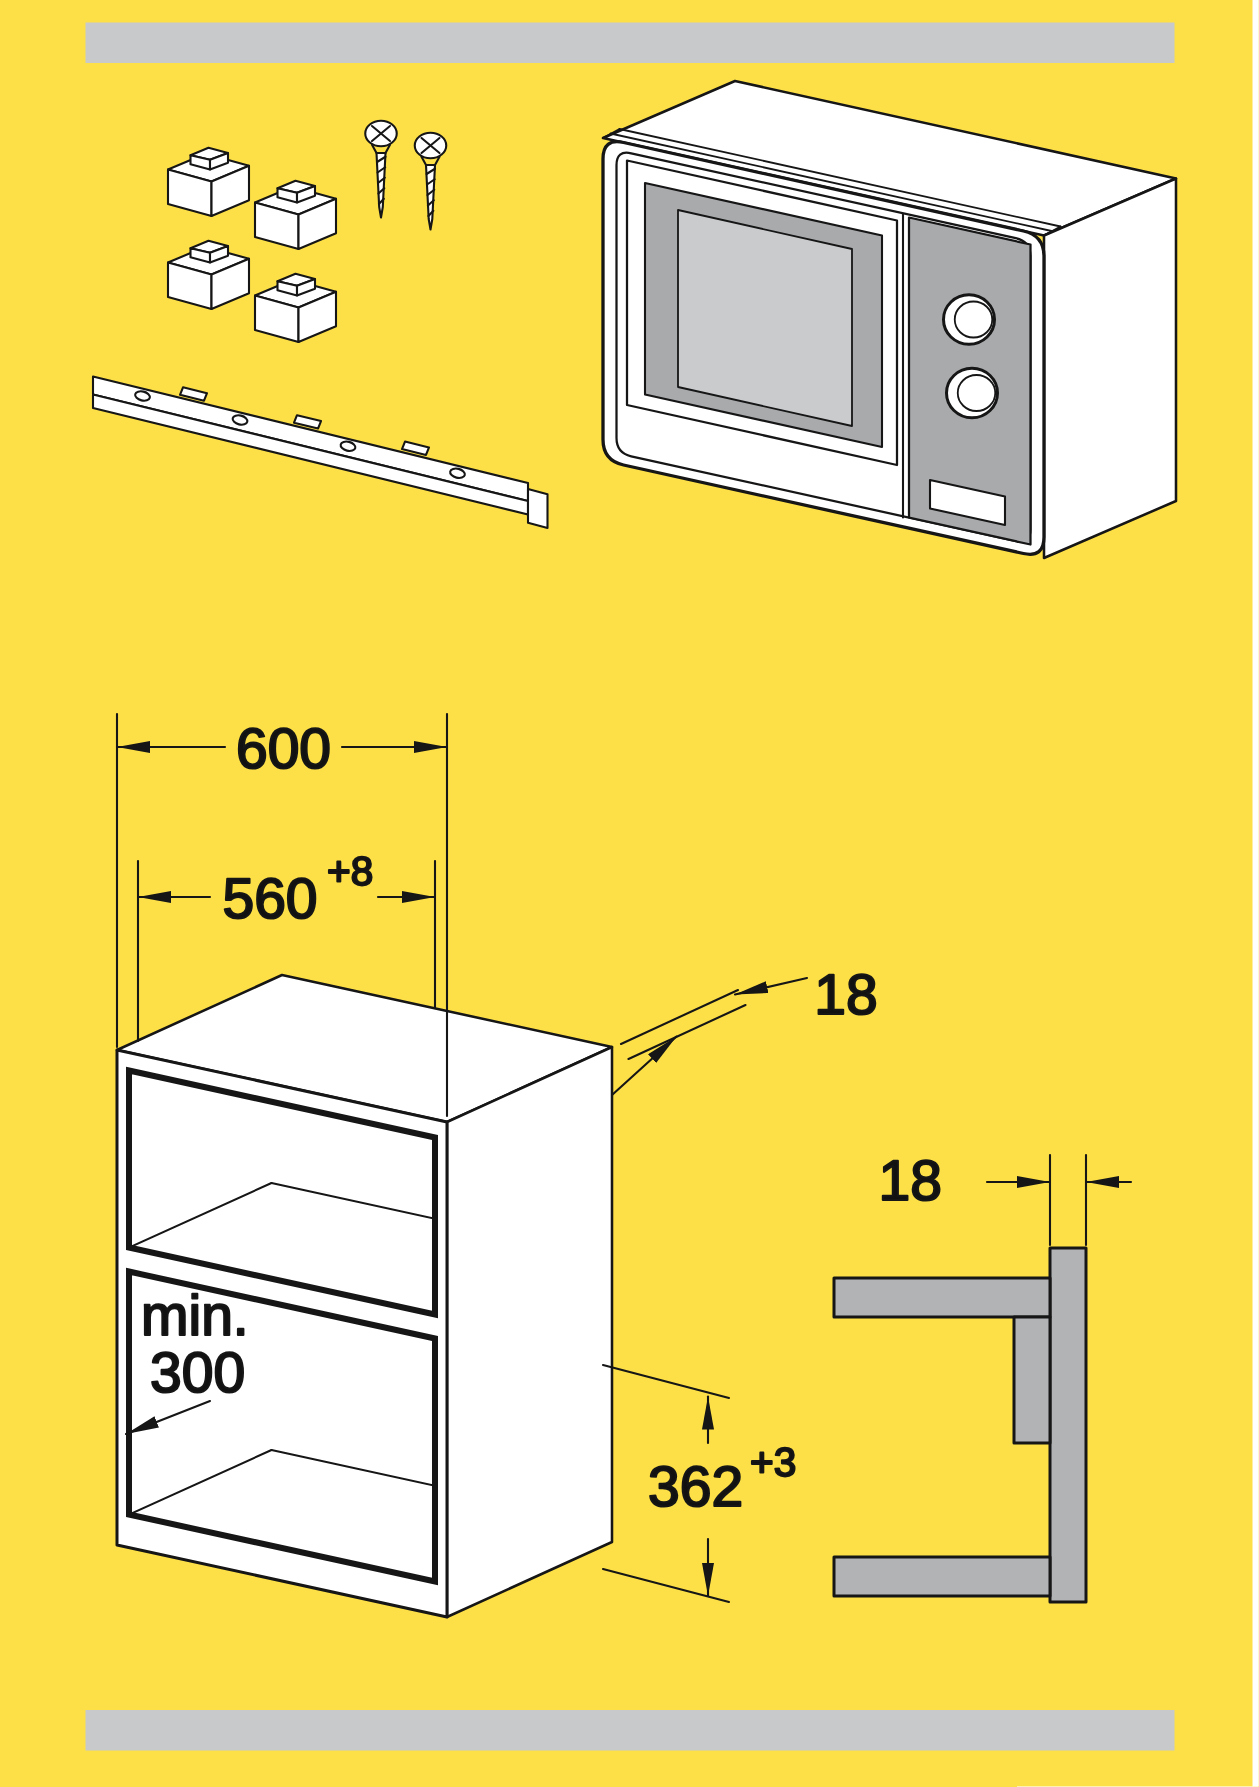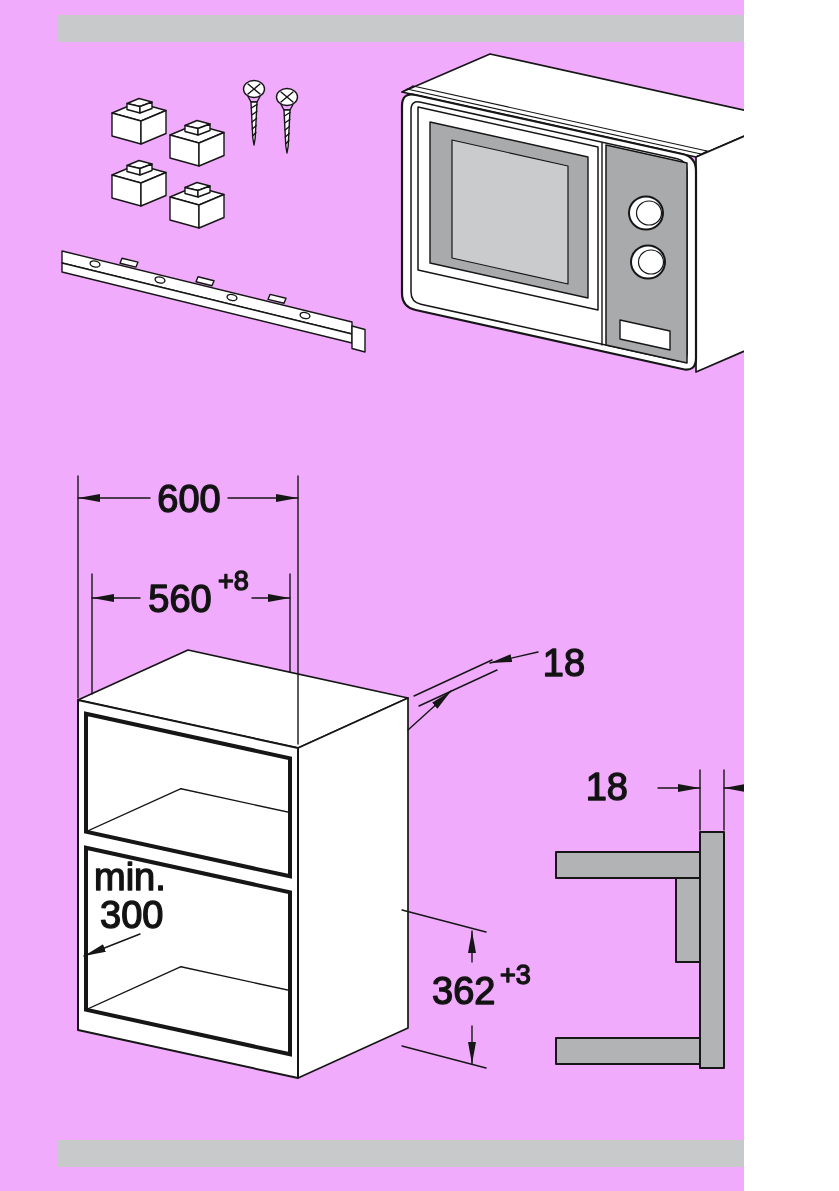--- a/index.html
+++ b/index.html
@@ -1,16 +1,16 @@
 <!DOCTYPE html>
 <html><head>
 <meta charset="utf-8">
 <style>
   html,body{margin:0;padding:0;background:#ffffff;}
-  .page{position:relative;width:744px;height:1191px;background:#f0abfc;overflow:hidden;
+  .page{position:relative;width:835px;height:1191px;background:#fde047;overflow:hidden;
         font-family:"Liberation Sans",sans-serif;}
   .page svg{position:absolute;left:0;top:0;}
   
   .k{stroke:#161616;stroke-linejoin:round;stroke-linecap:round;}
   .w1{stroke-width:1.2;}
   .w14{stroke-width:1.4;}
   .w15{stroke-width:1.5;}
   .w17{stroke-width:1.7;}
   .w2{stroke-width:2;}
   .w22{stroke-width:2.2;}

